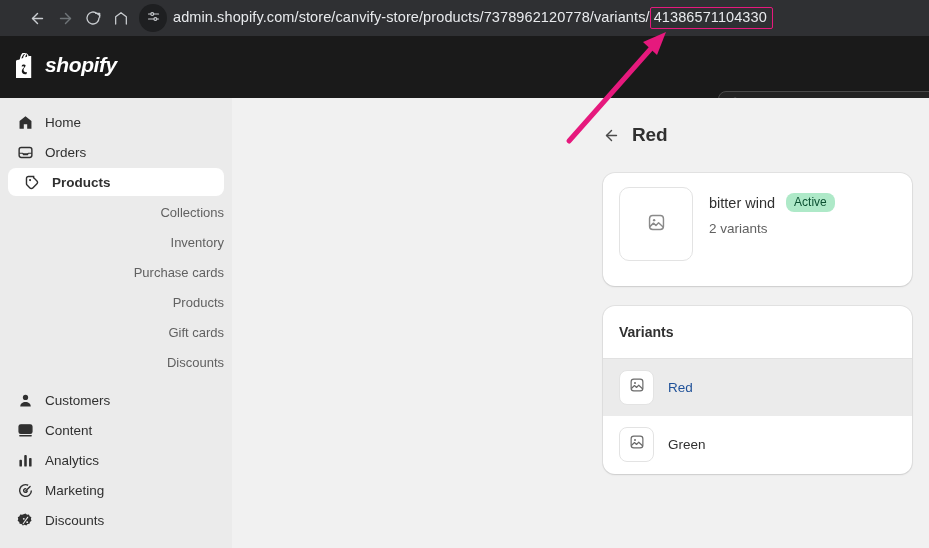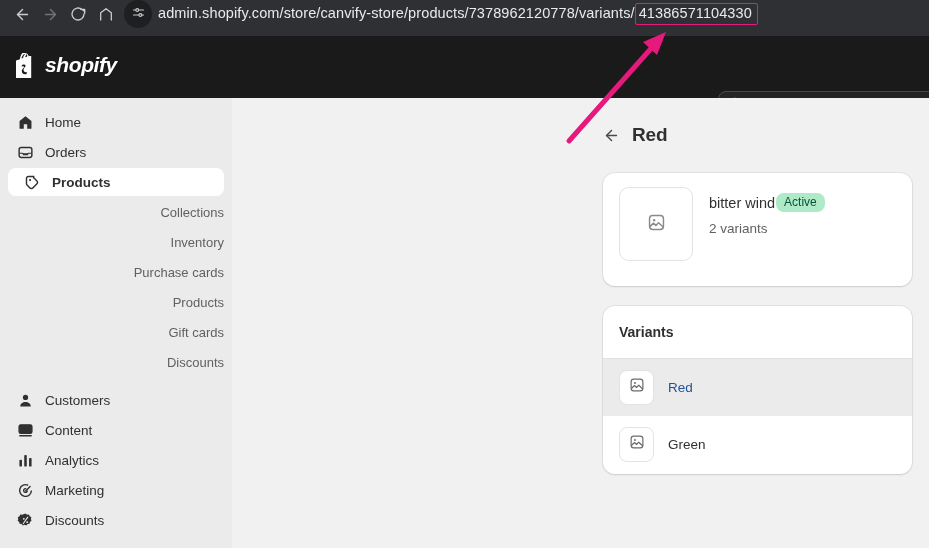--- a/index.html
+++ b/index.html
@@ -9,22 +9,22 @@
     font-family: "Liberation Sans", sans-serif;
     background: #f1f1f1;
   }
   #app { position: relative; width: 929px; height: 548px; overflow: hidden; }
 
   
   .browser-bar {
     position: absolute; top: 0; left: 0;
     width: 929px; height: 36px;
     background: #2f3033;
-    display: flex; align-items: flex-start;
-    padding: 0 8px;
+    display: flex; align-items: center;
+    padding: 0 23px;
   }
   .nav-btn {
     width: 28px; height: 28px;
     display: flex; align-items: center; justify-content: center;
     border-radius: 50%;
     color: #c9ccd0;
     flex: 0 0 auto;
   }
   .nav-btn.disabled { color: #6f7478; }
   .nav-btn svg { display: block; }
@@ -153,21 +153,21 @@
   .thumb-lg {
     width: 74px; height: 74px;
     border: 1px solid #e3e3e3;
     border-radius: 10px;
     background: #ffffff;
     display: flex; align-items: center; justify-content: center;
     color: #8a8a8a;
     flex: 0 0 auto;
   }
   .product-info { padding-top: 6px; }
-  .product-title-row { display: flex; align-items: center; gap: 1px; justify-content: space-between; }
+  .product-title-row { display: flex; align-items: center; gap: 11px; justify-content: space-between; }
   .product-title { font-size: 14.5px; color: #303030; }
   .badge {
     font-size: 12px;
     padding: 1px 8px 2px 8px;
     border-radius: 8px;
     color: #0c5132;
     background: #aee9c8;
     line-height: 1.35;
   }
   .product-sub { font-size: 13.5px; color: #616161; margin-top: 9px; }

